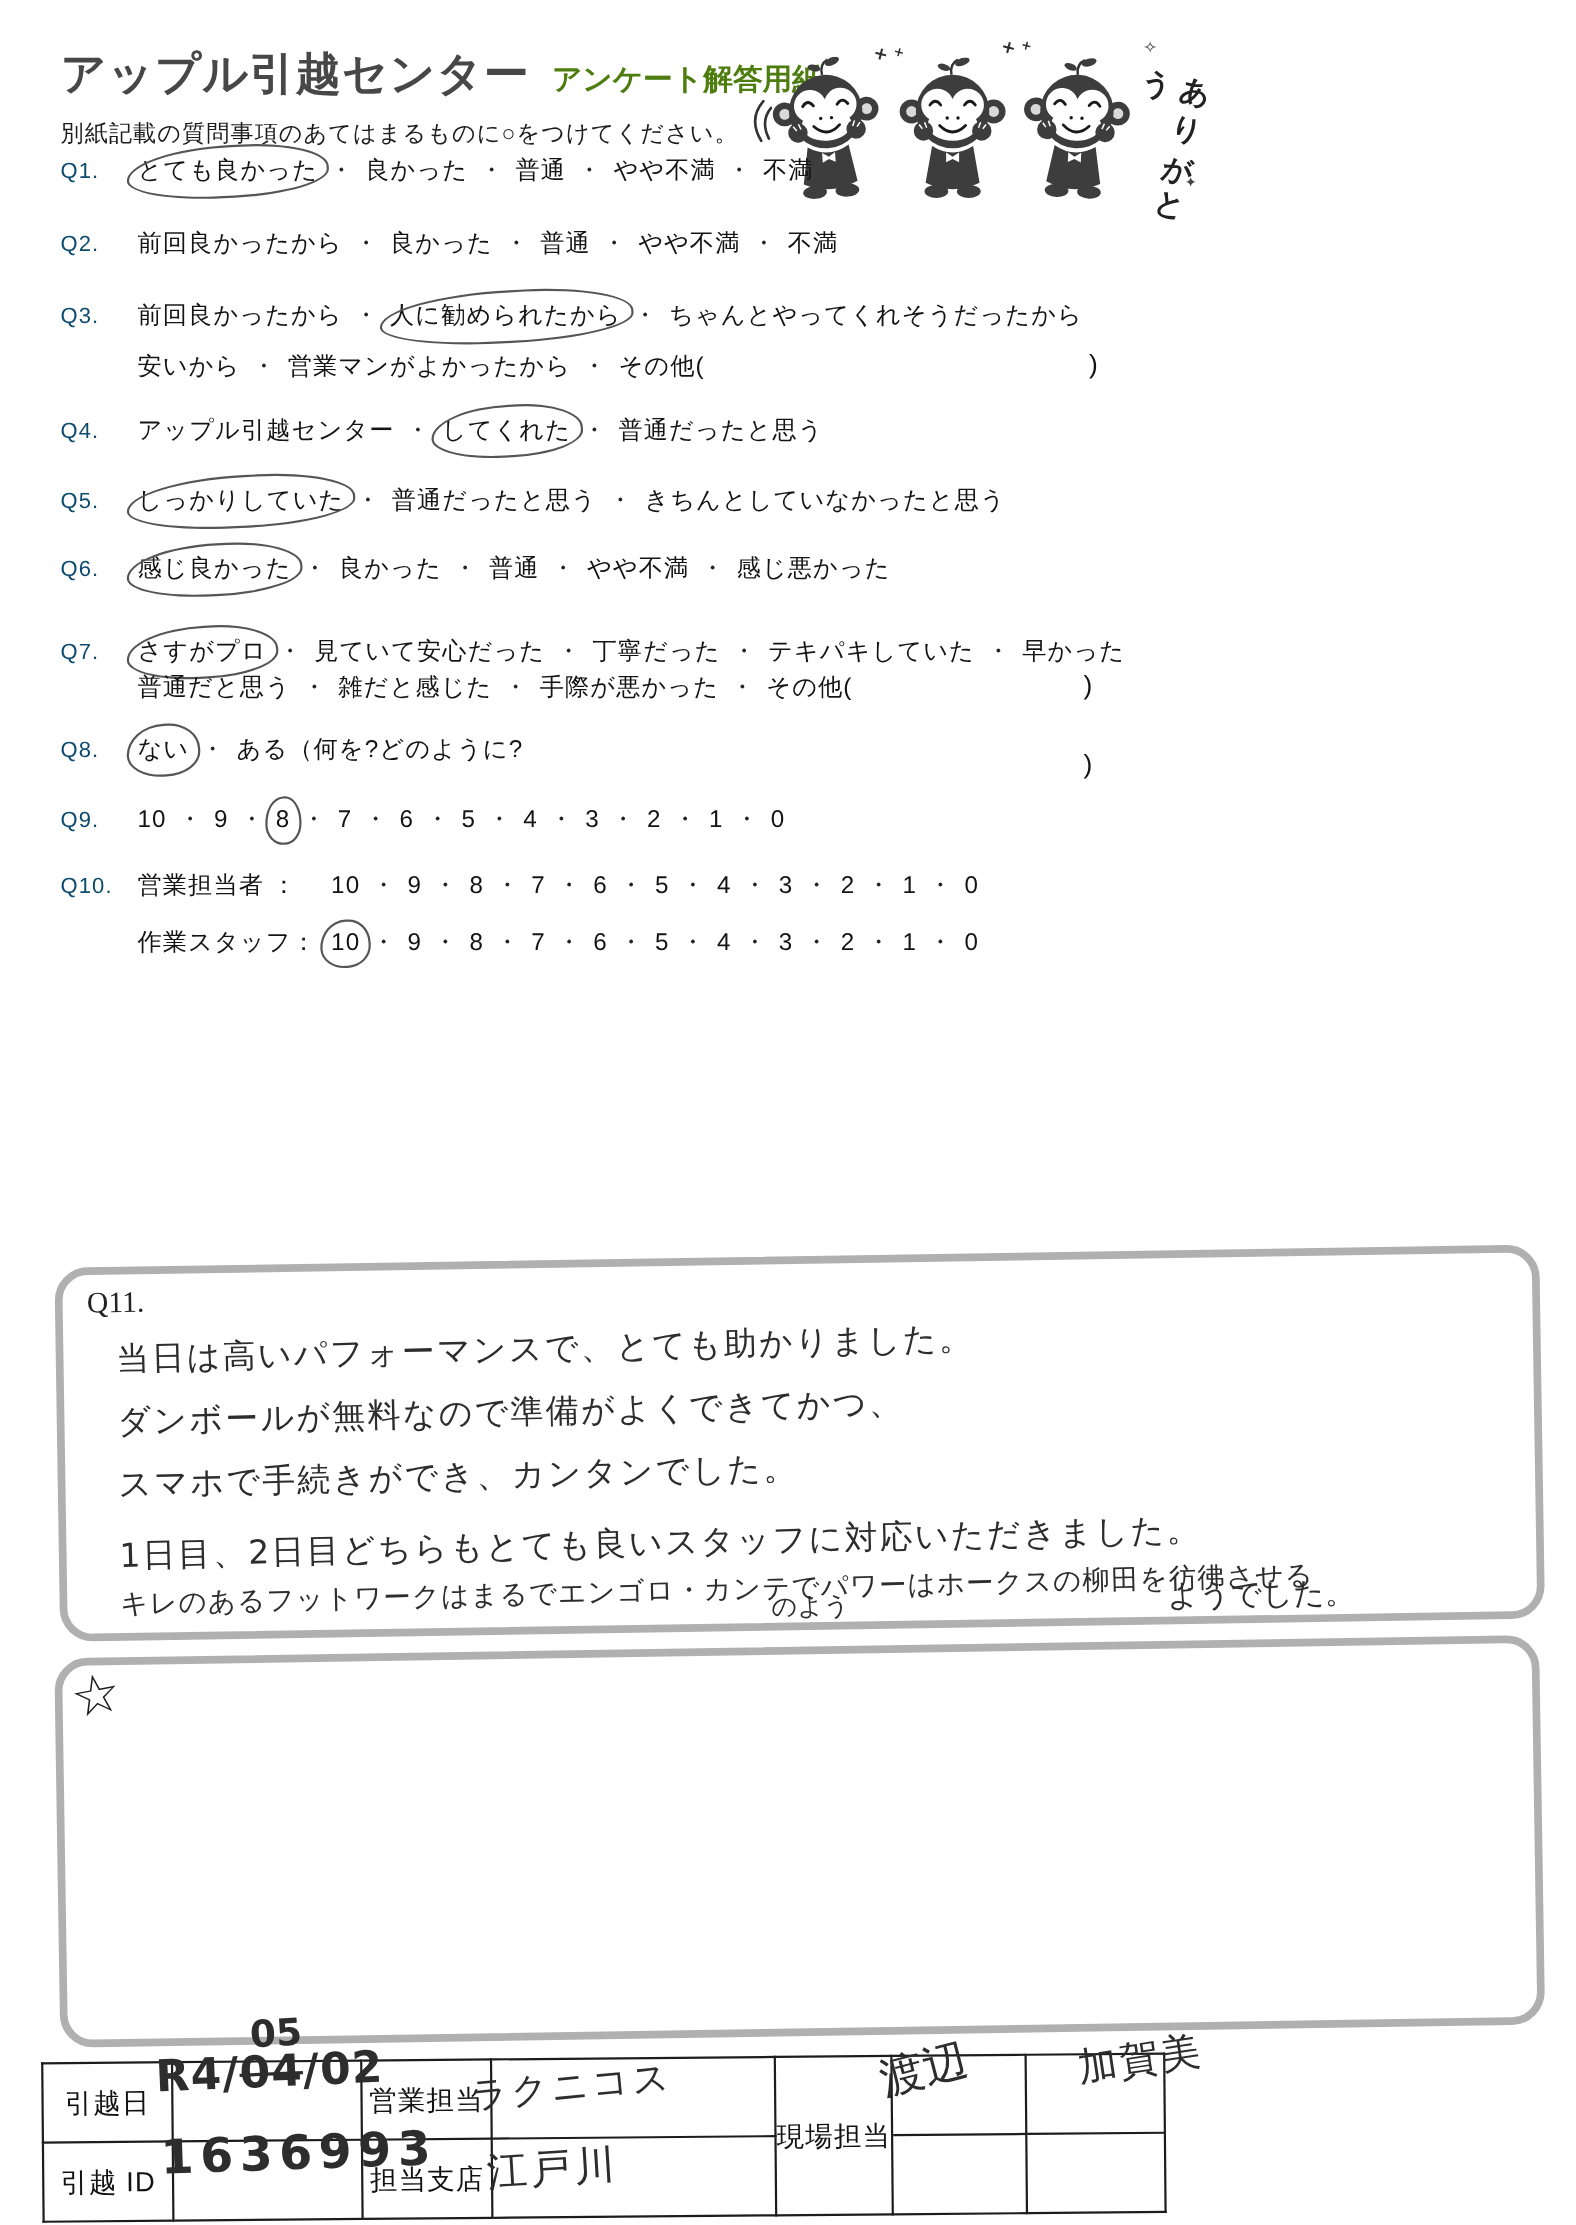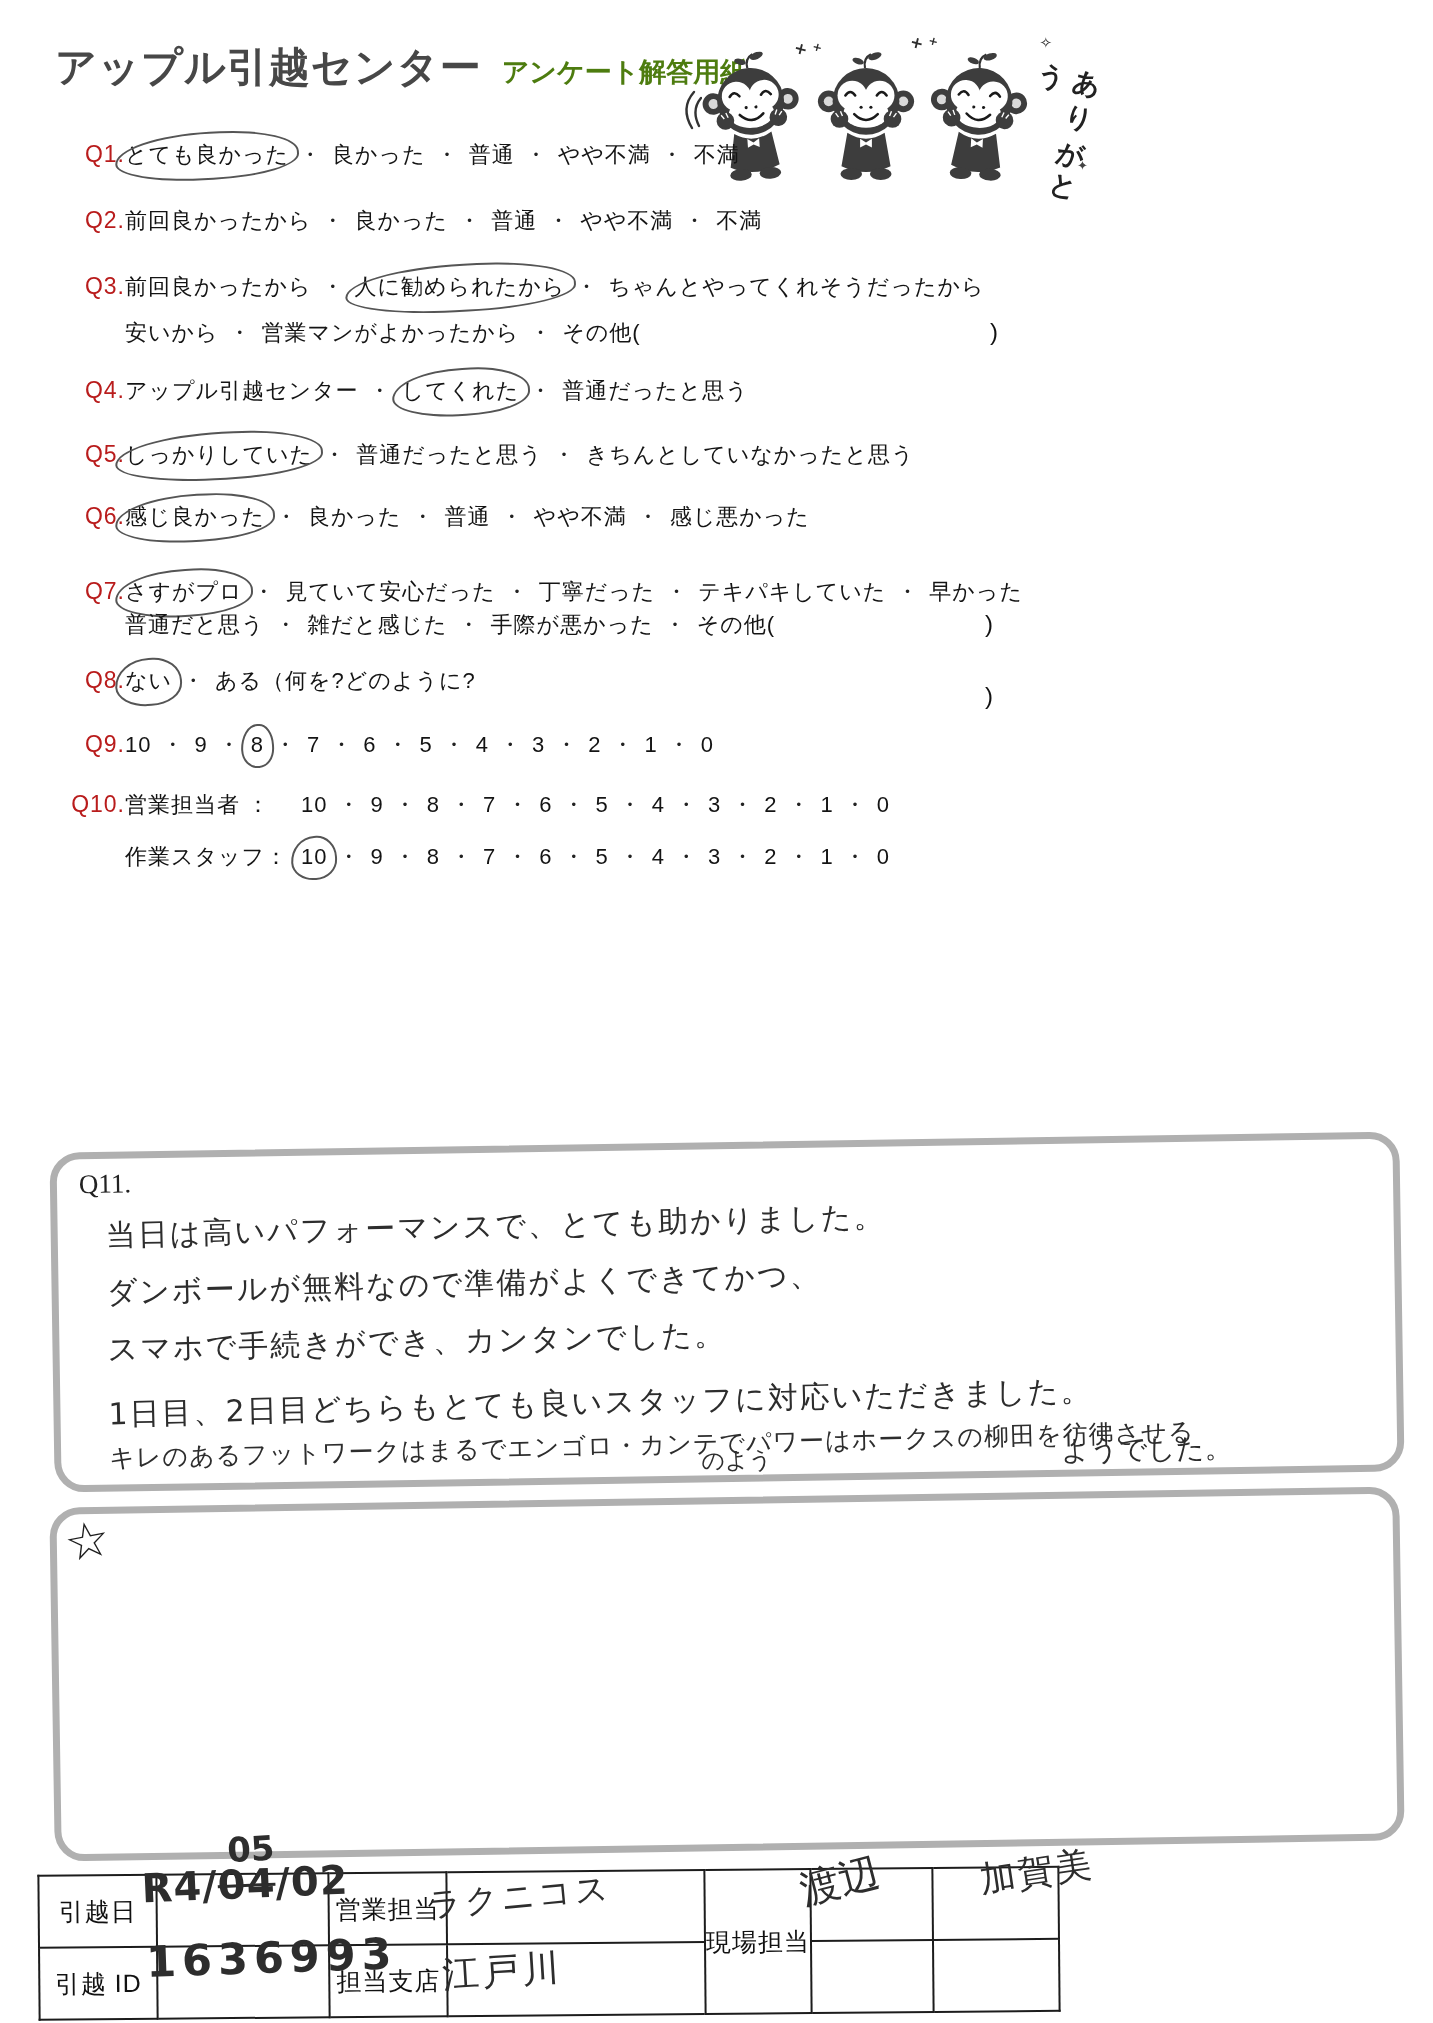--- a/index.html
+++ b/index.html
@@ -25,21 +25,21 @@
   .s1{left:110px;top:-4px;}
   .s2{left:226px;top:-10px;}
   .twinkle{position:absolute;right:40px;top:-6px;font-size:15px;color:#333;}
   .twinkle2{position:absolute;right:4px;top:118px;font-size:13px;color:#444;}
   .thanks{position:absolute;right:-2px;top:6px;writing-mode:vertical-rl;font-size:27px;
           font-weight:bold;color:#222;letter-spacing:5px;transform:rotate(13deg);}
 
   
   #questions{position:absolute;left:55px;top:0;width:1340px;}
   .q-row{position:absolute;left:0;white-space:nowrap;font-size:22px;color:#141414;letter-spacing:1px;}
-  .q-id{display:inline-block;width:70px;font-size:23px;color:#b91c1c;text-align:right;}
+  .q-id{display:inline-block;width:70px;font-size:20px;color:#0c4a6e;}
   .q-prefix{display:inline-block;min-width:176px;}
   .sep{margin:0 10px;color:#222;}
   .opt{position:relative;display:inline-block;}
   .opt.circled::before{content:'';position:absolute;left:-10px;right:-10px;top:-8px;bottom:-10px;
      border:2.5px solid #555;border-radius:55% 45% 50% 50% / 62% 52% 48% 44%;
      transform:rotate(-3deg);pointer-events:none;}
   .close-paren{position:absolute;font-size:24px;color:#111;}
 
   
   .comment-box{position:absolute;left:52px;width:1336px;border:7px solid #b0b0b0;
@@ -76,20 +76,21 @@
 </head>
 <body>
 
 <div class="page">
 
   <div class="header">
     <div class="title-row">
       <span class="brand">アップル引越センター</span>
       <span class="form-title">アンケート解答用紙</span>
     </div>
+    <div class="instruction">別紙記載の質問事項のあてはまるものに○をつけてください。</div>
   </div>
 
   <div class="mascots">
     <svg width="0" height="0" style="position:absolute">
       <symbol id="monkey" viewBox="0 0 110 140">
         <path d="M54 16 Q52 6 60 2" fill="none" stroke="#333" stroke-width="2.2"></path>
         <ellipse cx="64" cy="4" rx="7" ry="3.5" fill="#3d3d3d" transform="rotate(-20 64 4)"></ellipse>
         <ellipse cx="47" cy="9" rx="6" ry="3" fill="#3d3d3d" transform="rotate(18 47 9)"></ellipse>
         <circle cx="17" cy="50" r="11" fill="#3d3d3d"></circle>
           <circle cx="17" cy="50" r="5" fill="#d9d9d9"></circle>

